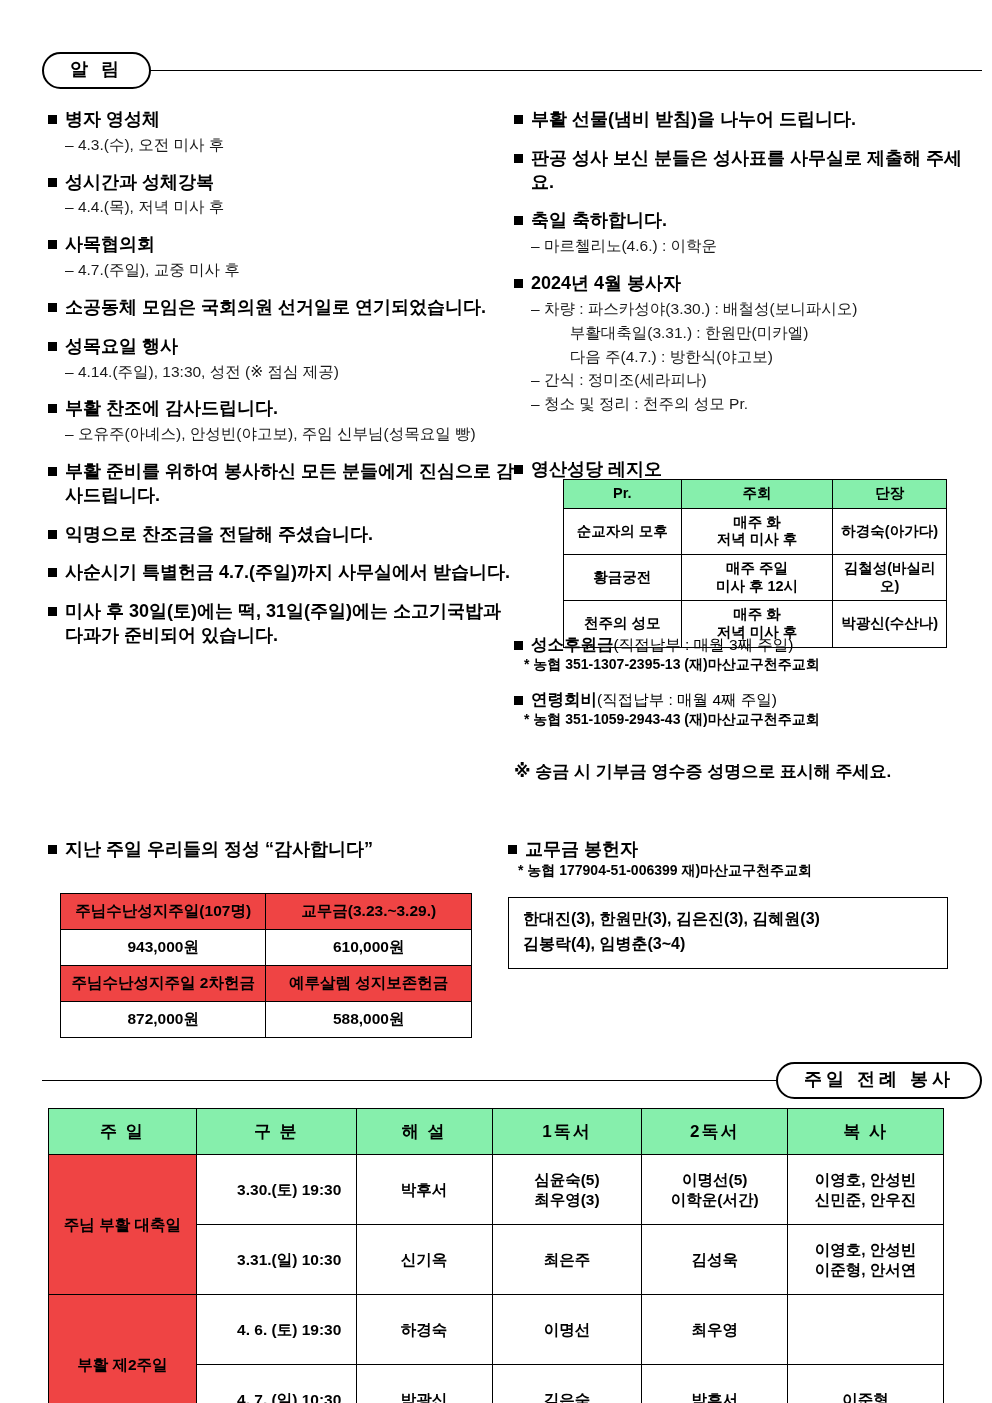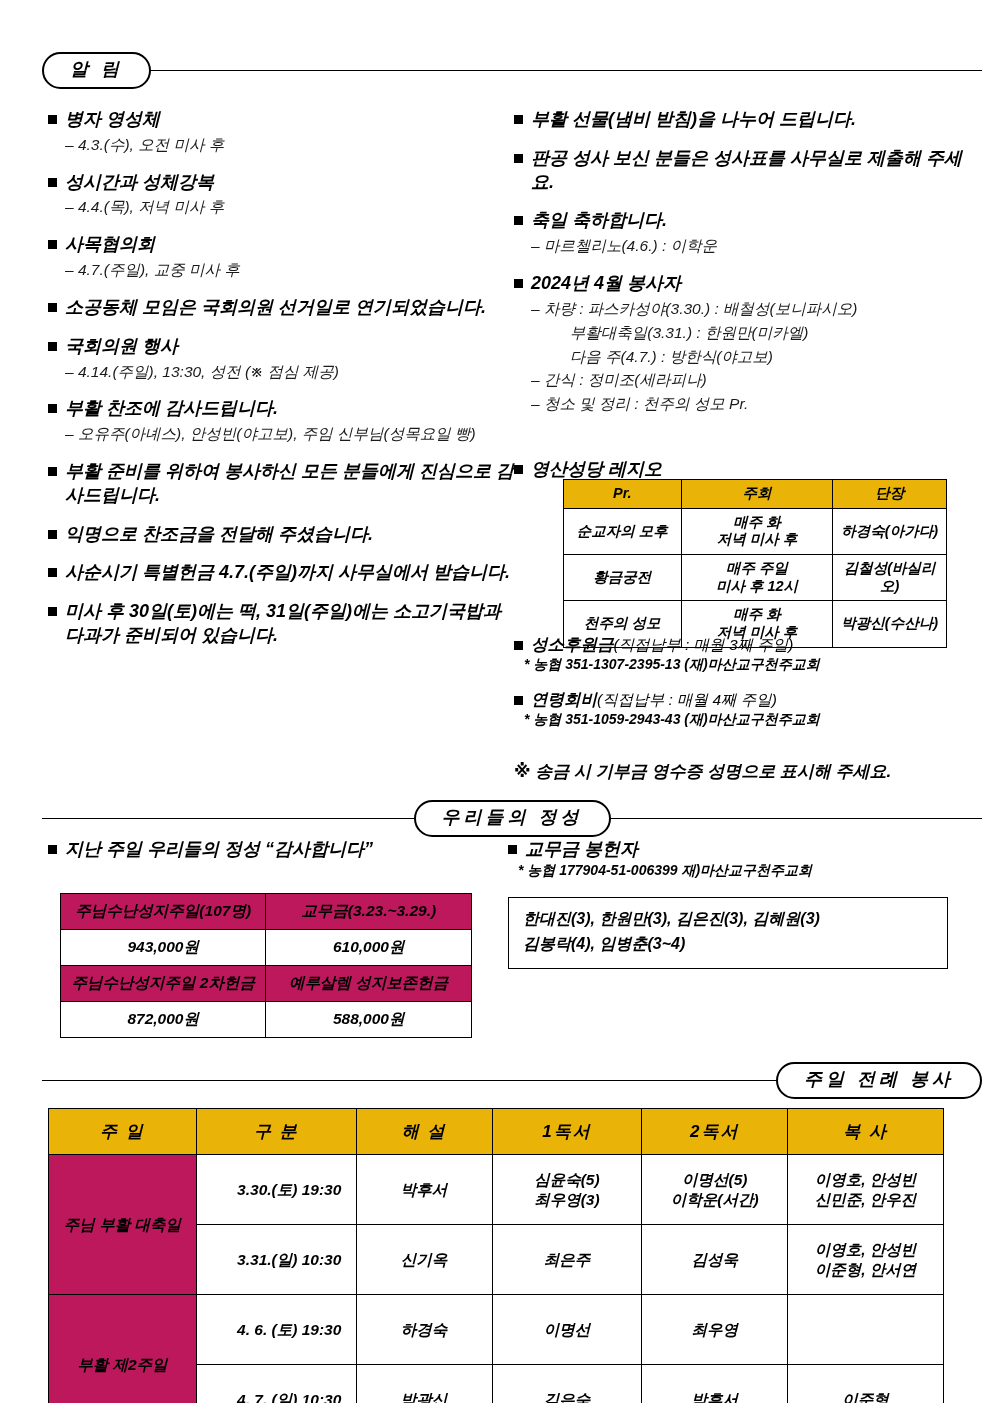--- a/index.html
+++ b/index.html
@@ -3,21 +3,21 @@
 <meta charset="utf-8">
 <style>
   * { box-sizing: border-box; margin: 0; padding: 0; }
   html, body {
     width: 992px; height: 1403px;
     background: #ffffff;
     font-family: "Liberation Sans", "DejaVu Sans", sans-serif;
     color: #000;
     overflow: hidden;
   }
-  .page { position: relative; width: 992px; height: 1403px; font-style: italic; }
+  .page { position: relative; width: 992px; height: 1403px; }
 
   
   .sec-head { position: absolute; display: flex; align-items: center; width: 940px; left: 42px; }
   .pill {
     border: 2px solid #000;
     border-radius: 999px;
     padding: 5px 26px 7px;
     font-weight: bold;
     font-size: 18px;
     letter-spacing: 4px;
@@ -48,22 +48,22 @@
   .note { font-weight: bold; font-size: 17px; }
 
   
   table { border-collapse: collapse; }
   table td, table th {
     border: 1.3px solid #000;
     text-align: center;
     font-weight: bold;
     color: #000;
   }
-  .thead { background: #eab308; }
-  .shade { background: #be185d; }
+  .thead { background: #86efac; }
+  .shade { background: #ef4444; }
 
   #legio-table { position: absolute; left: 563px; top: 479px; width: 384px; }
   #legio-table td { font-size: 14.5px; padding: 5px 2px; line-height: 1.22; }
   #legio-table .c1 { width: 118px; }
   #legio-table .c2 { width: 152px; }
   #legio-table .c3 { width: 114px; }
 
   #offering-table { position: absolute; left: 60px; top: 893px; width: 412px; }
   #offering-table td { font-size: 15.5px; padding: 7px 2px; width: 206px; }
 
@@ -124,21 +124,21 @@
       </div>
       <div class="blk">
         <div class="item">
           <div class="sq"></div>
           <div class="b">소공동체 모임은 국회의원 선거일로 연기되었습니다.</div>
         </div>
       </div>
       <div class="blk">
         <div class="item">
           <div class="sq"></div>
-          <div class="b">국회의원 행사</div>
+          <div class="b">성목요일 행사</div>
         </div>
         <div class="subrow">
           <div class="sub">– 4.14.(주일), 13:30, 성전 (※ 점심 제공)</div>
         </div>
       </div>
       <div class="blk">
         <div class="item">
           <div class="sq"></div>
           <div class="b">부활 찬조에 감사드립니다.</div>
         </div>
@@ -268,25 +268,20 @@
           <div><span class="mix-b">연령회비</span><span class="mix-n">(직접납부 : 매월 4째 주일)</span></div>
         </div>
         <div class="star">* 농협 351-1059-2943-43 (재)마산교구천주교회</div>
       </div>
     </div>
 
   <div class="col" style="left:514px; top:760px;">
     <div class="note">※ 송금 시 기부금 영수증 성명으로 표시해 주세요.</div>
   </div>
 
-  <div class="sec-head" style="top:800px;">
-    <div class="rule"></div>
-    <div class="pill">우리들의 정성</div>
-    <div class="rule"></div>
-  </div>
 
   <div class="col" style="left:48px; top:838px;">
     <div class="item">
       <div class="sq"></div>
       <div class="b">지난 주일 우리들의 정성 “감사합니다”</div>
     </div>
   </div>
 
   <table id="offering-table">
     <tbody id="offering-body">

